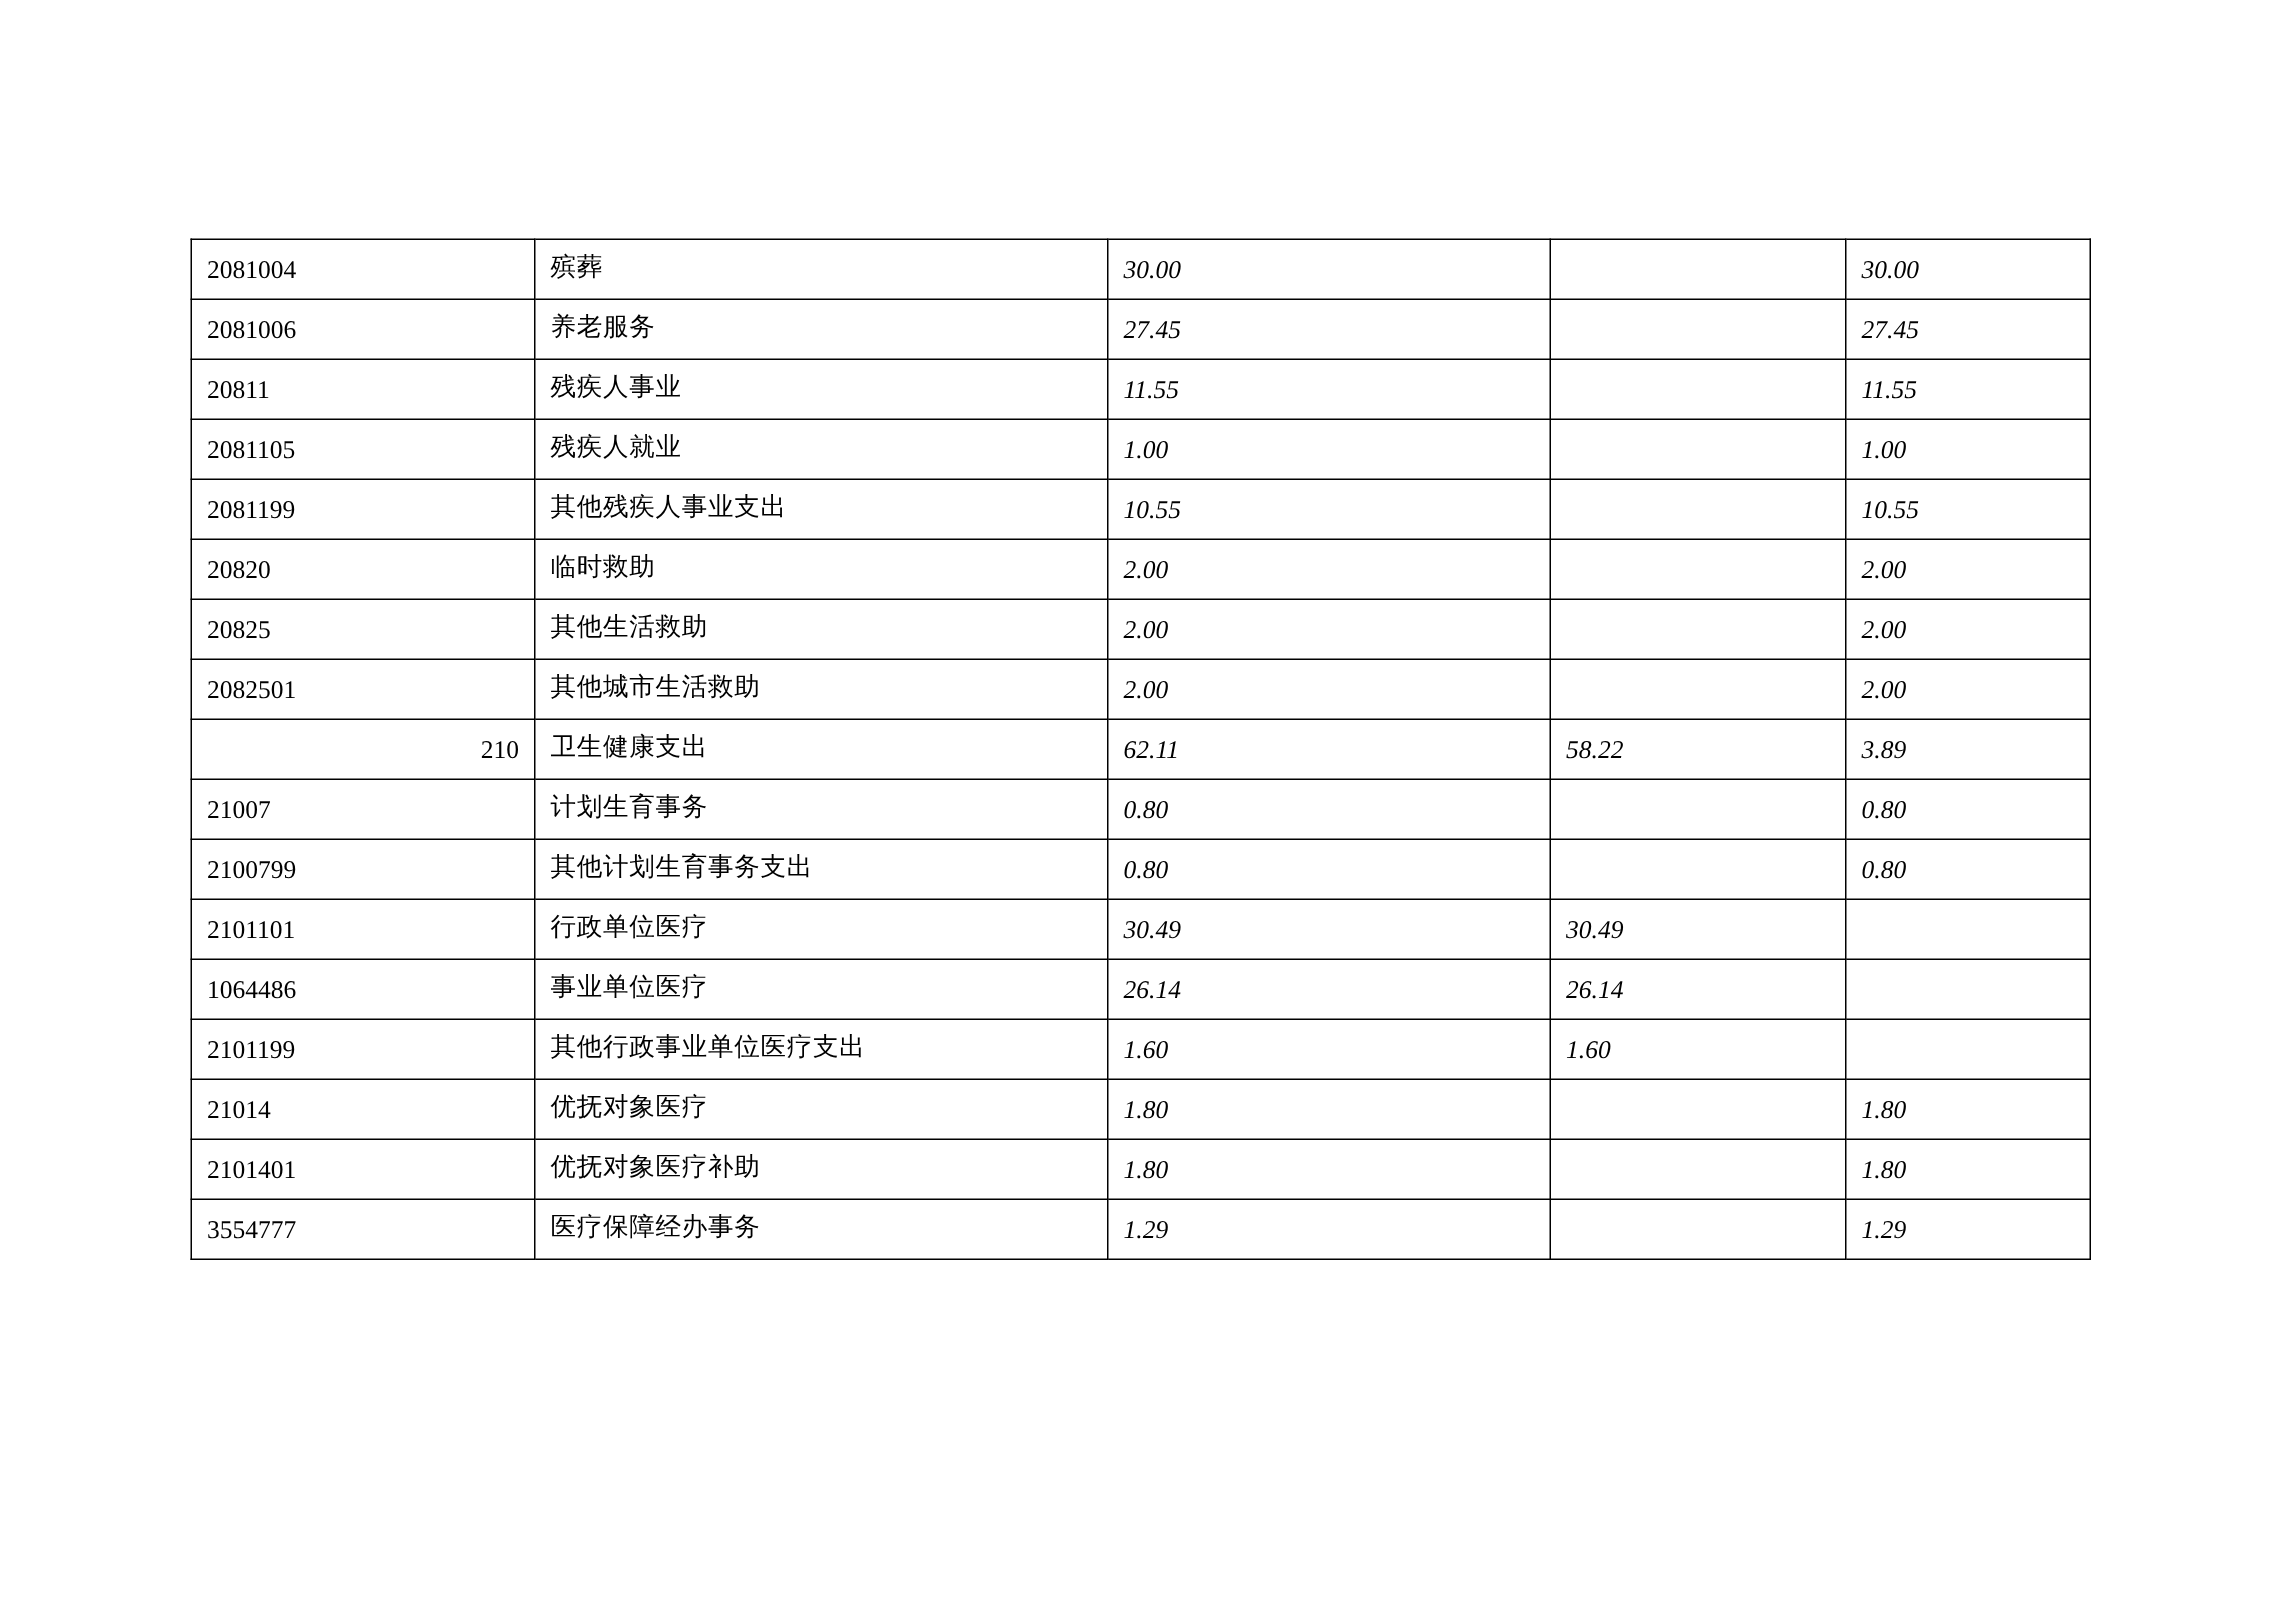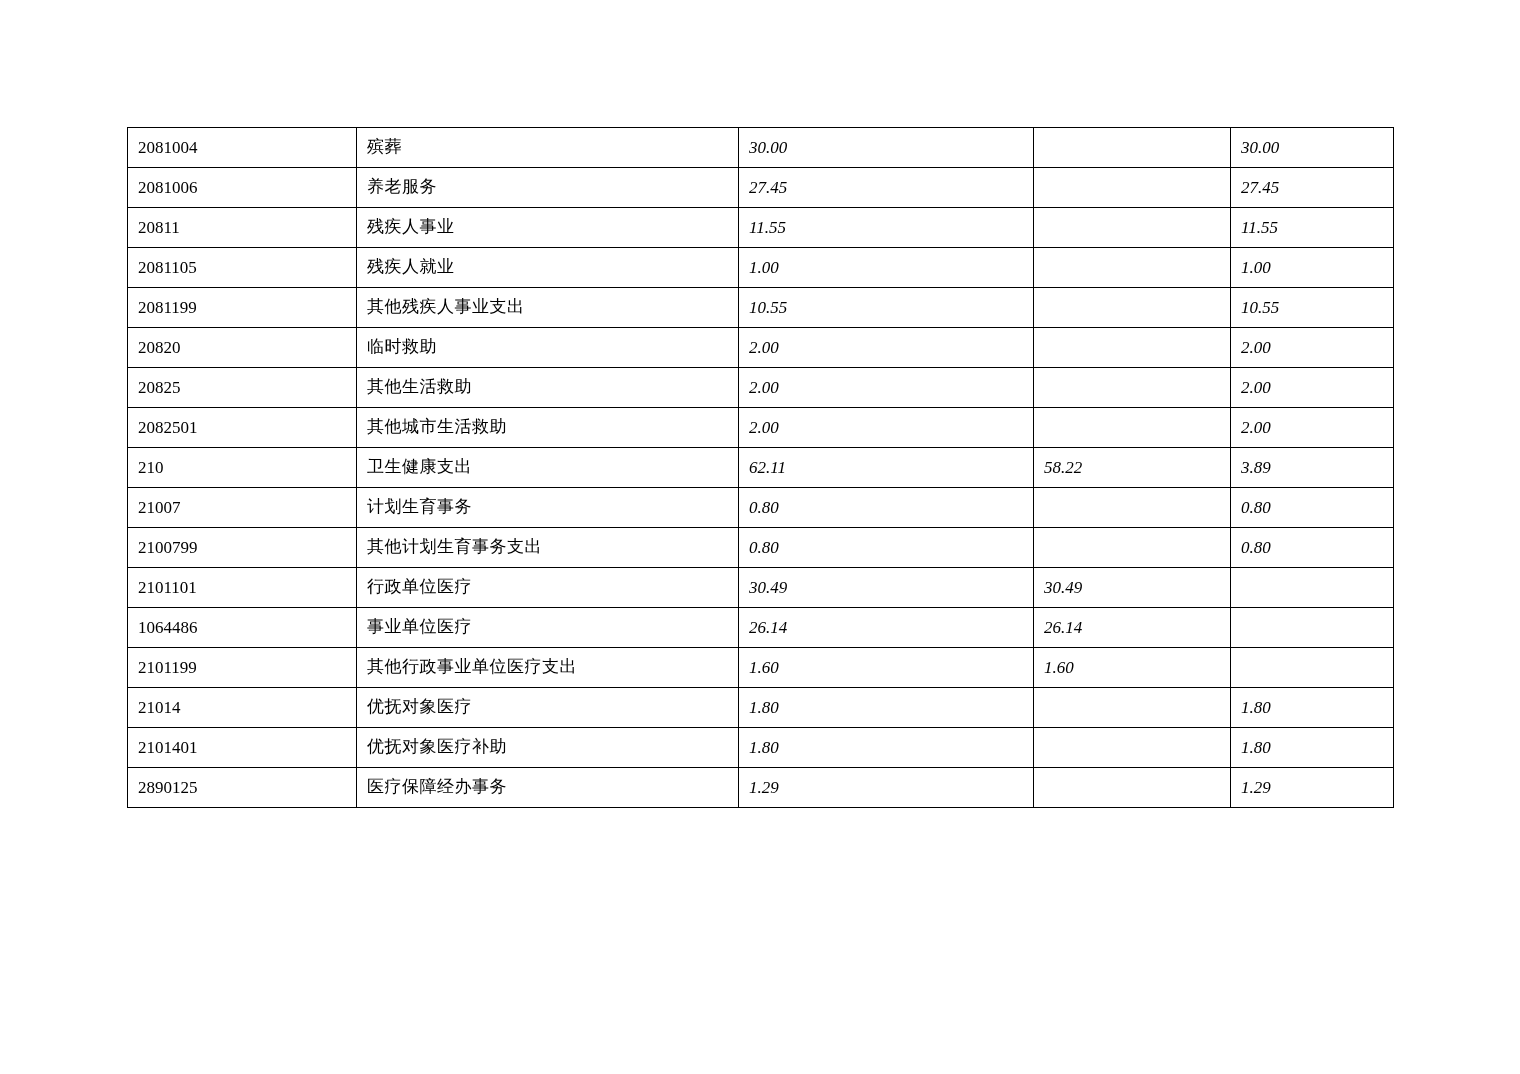--- a/index.html
+++ b/index.html
@@ -22,39 +22,40 @@
   .table-wrap {
     position: absolute;
     left: 127px;
     top: 127px;
     width: 1266px;
   }
   table.budget {
     border-collapse: collapse;
     width: 1266px;
     table-layout: fixed;
+    margin-top: 32px;
   }
   table.budget td {
     border: 1px solid #000000;
     height: 39px;
     padding: 0 10px;
     font-size: 17px;
     line-height: 20px;
     vertical-align: middle;
     overflow: hidden;
     white-space: nowrap;
   }
   
   col.c-code   { width: 229px; }
   col.c-name   { width: 382px; }
   col.c-total  { width: 295px; }
   col.c-mid    { width: 197px; }
   col.c-last   { width: 163px; }
 
-  .code-l1 { padding-left: 12px; }
+  .code-l1 { padding-left: 12px; text-align: right; }
   .code-l2 { padding-left: 22px; }
   .code-l3 { padding-left: 28px; }
 
   .name-l1 { padding-left: 18px; }
   .name-l2 { padding-left: 32px; }
   .name-l3 { padding-left: 42px; }
 
   .num {
     text-align: left;
     padding-right: 12px;
@@ -187,21 +188,21 @@
             <td class="num">1.80</td>
           </tr>
           <tr>
             <td class="code-l3">2101401</td>
             <td class="cjk name-l3">优抚对象医疗补助</td>
             <td class="num">1.80</td>
             <td class="num"></td>
             <td class="num">1.80</td>
           </tr>
           <tr>
-            <td class="code-l3">2890125</td>
+            <td class="code-l3">3554777</td>
             <td class="cjk name-l3">医疗保障经办事务</td>
             <td class="num">1.29</td>
             <td class="num"></td>
             <td class="num">1.29</td>
           </tr>
         </tbody>
     </table>
   </div>
 </div>
 

